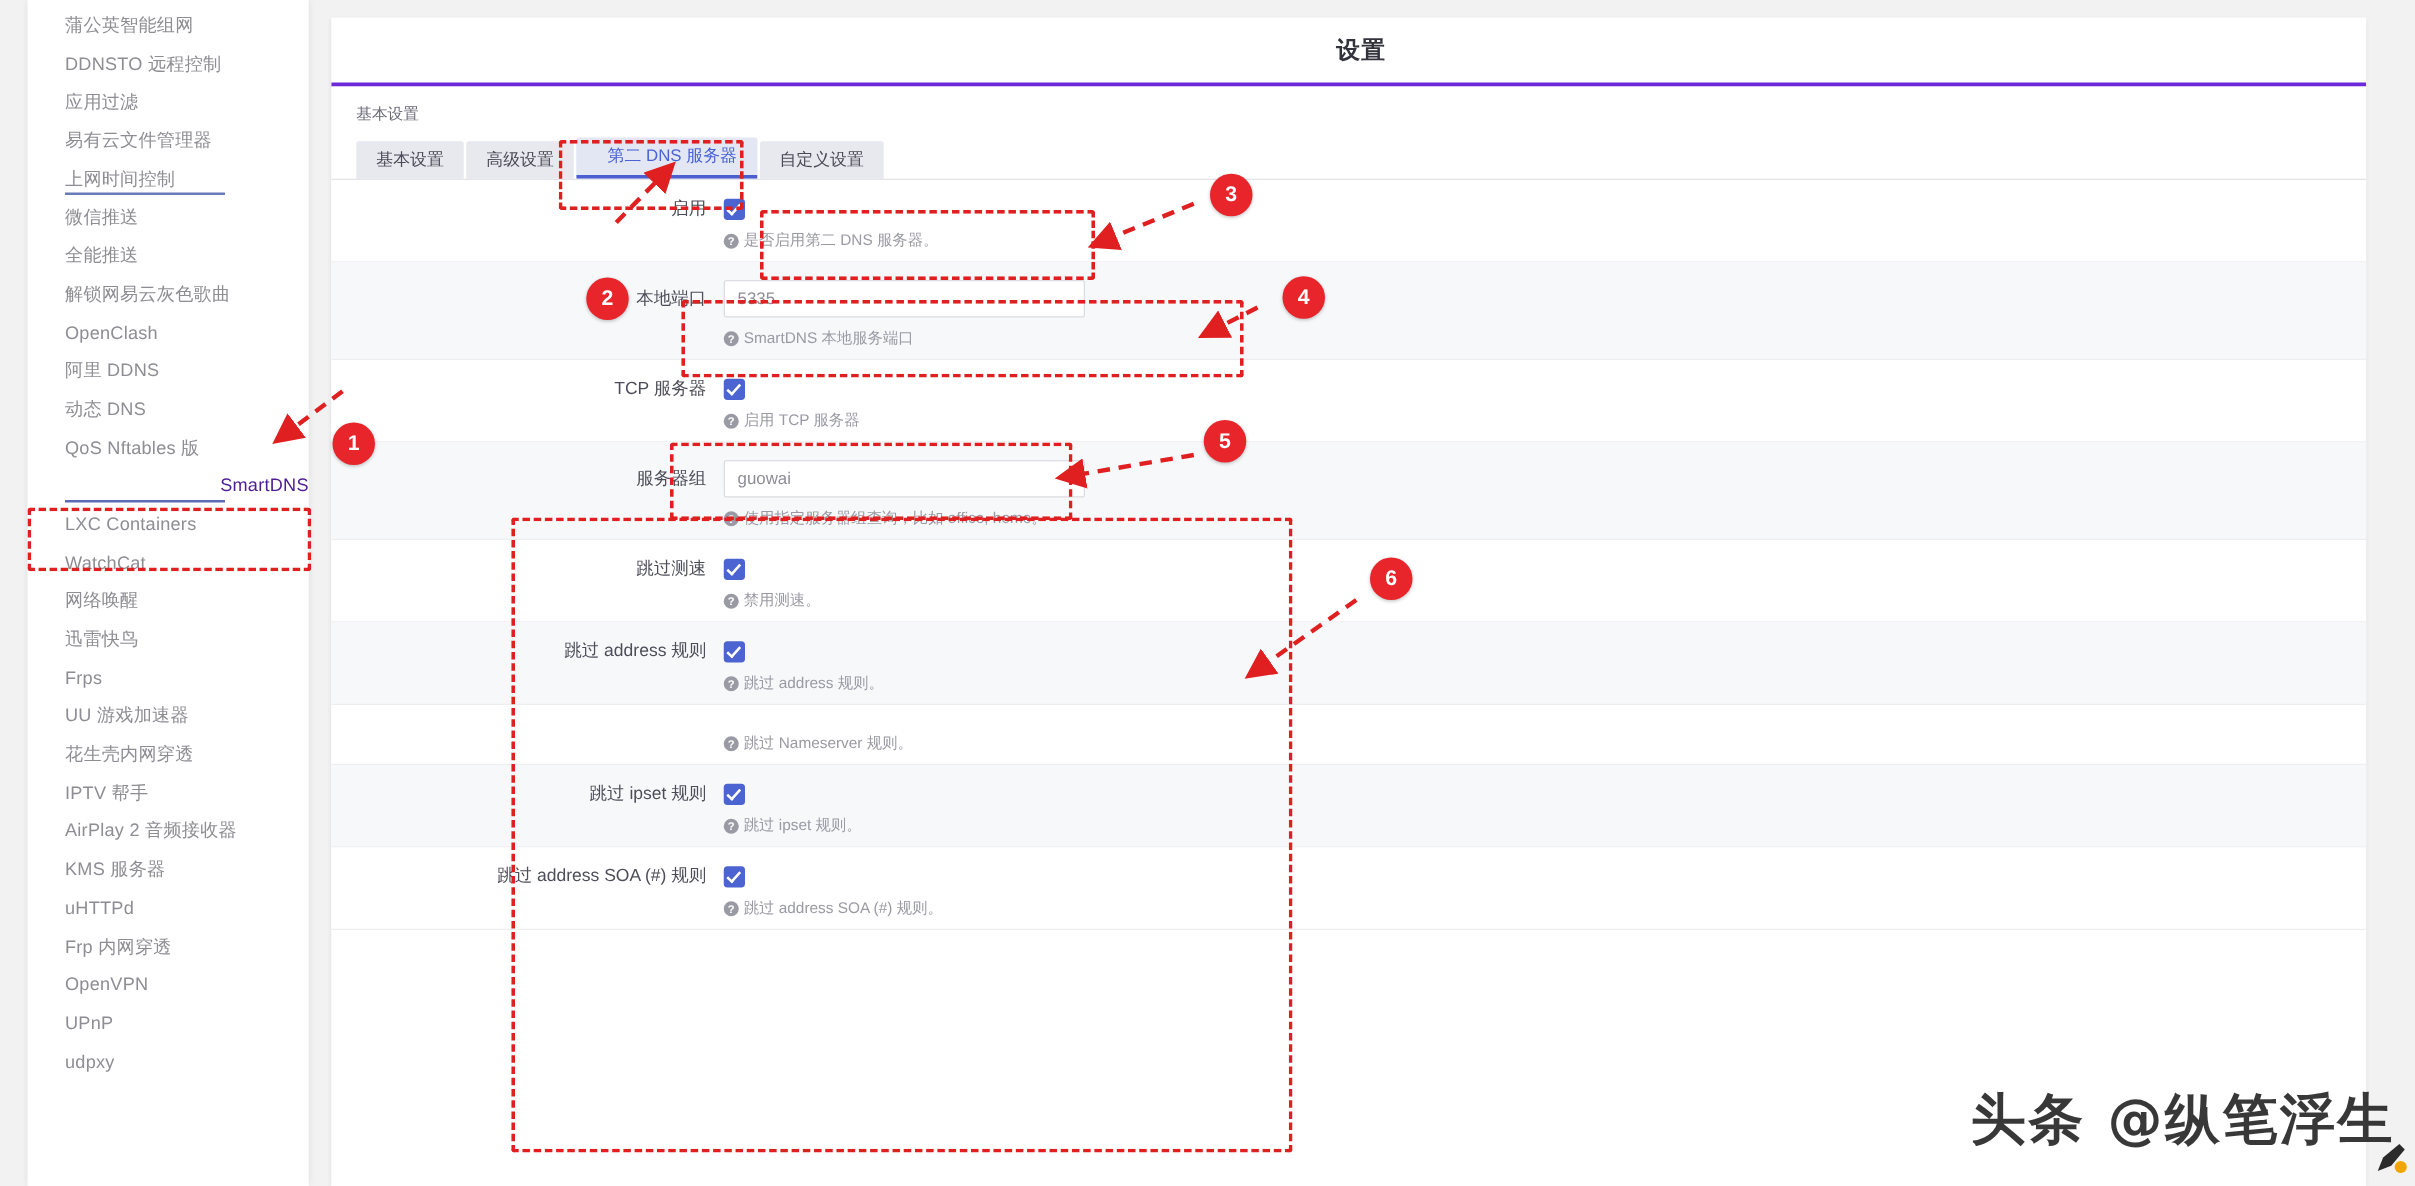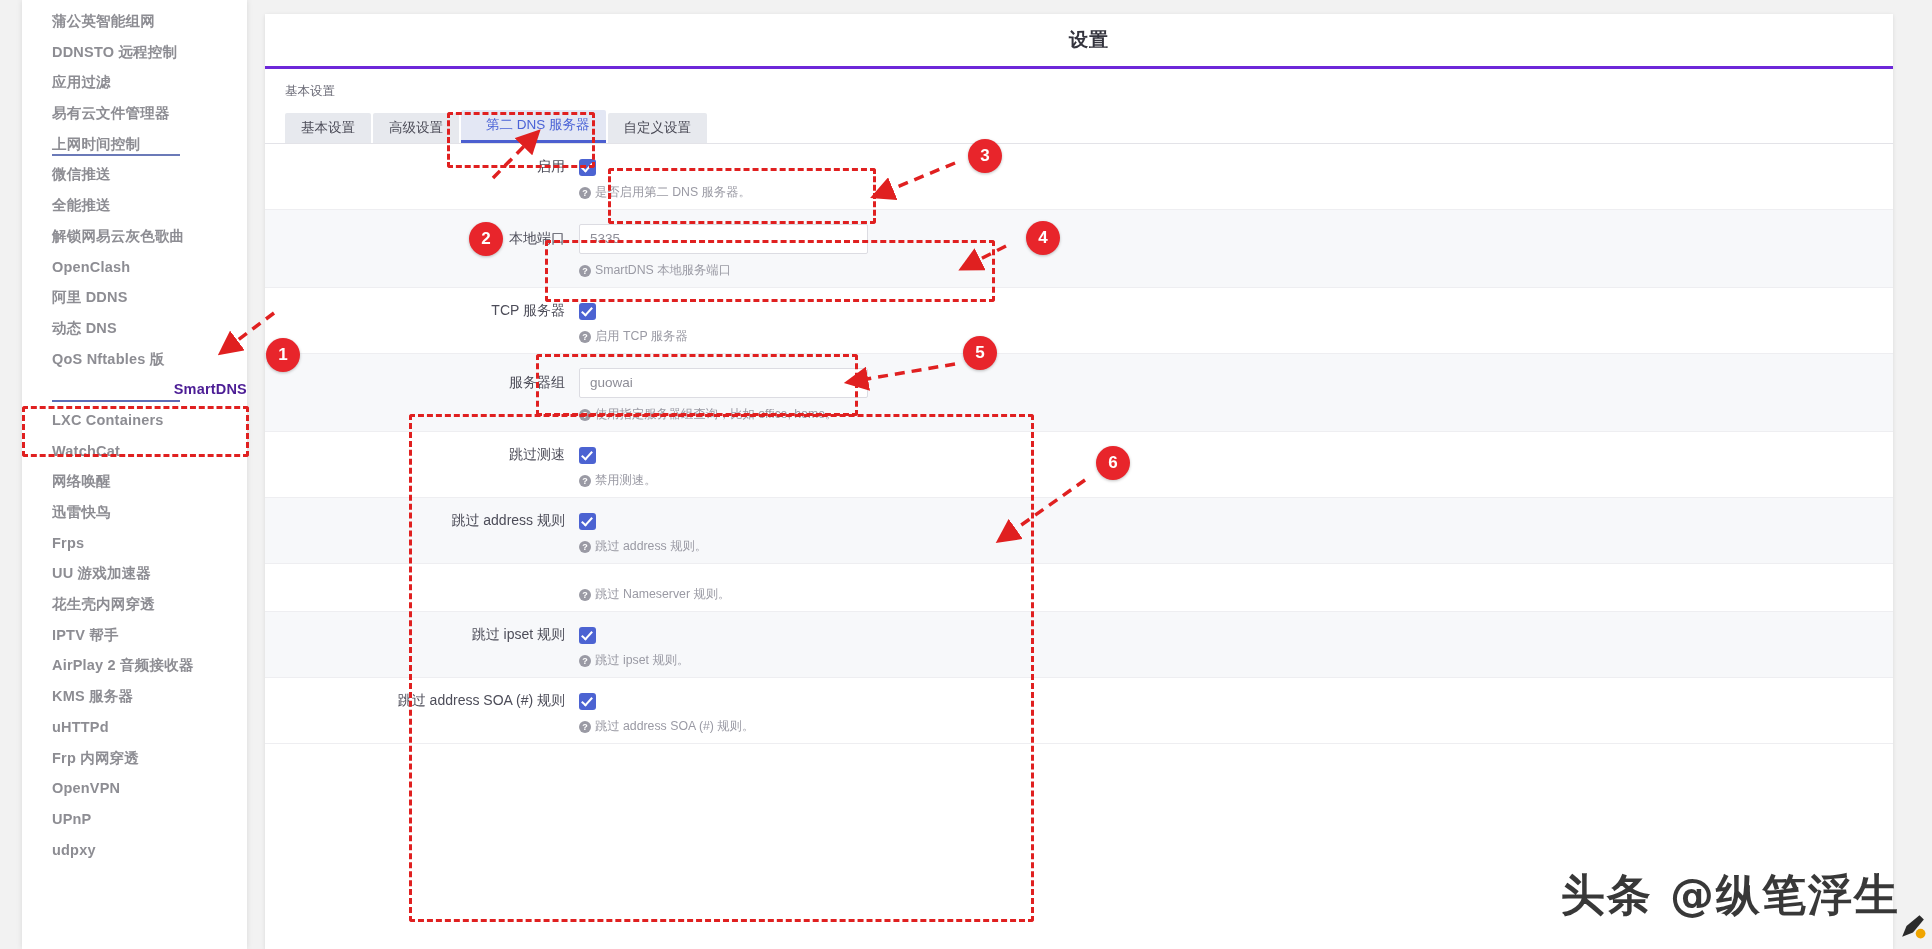--- a/index.html
+++ b/index.html
@@ -12,21 +12,21 @@
   }
   #root{position:absolute;left:0;top:0;width:1932px;height:949px;background:#f2f2f2;}
 
   
   .sidebar{
     position:absolute;left:22px;top:0;width:225px;height:949px;
     background:#ffffff;
     box-shadow:0 0 6px rgba(0,0,0,.10);
     overflow:hidden;
   }
-  .side-list{padding-top:6px;font-weight:bold;}
+  .side-list{padding-top:6px;}
   .side-item{
     height:30.7px;line-height:30.7px;
     padding-left:30px;
     font-size:14.5px;
     color:#8d8d93;
     white-space:nowrap;
     letter-spacing:.2px;
     position:relative;
   }
   .side-item.active{color:#4c1d95;text-align:right;}
@@ -122,21 +122,21 @@
   .badge{
     position:absolute;width:34px;height:34px;border-radius:50%;
     background:#e8252b;color:#fff;font-size:17px;font-weight:bold;
     text-align:center;line-height:34px;
     box-shadow:0 1px 3px rgba(0,0,0,.25);
   }
   .anno-svg{position:absolute;left:0;top:0;width:1932px;height:949px;}
 
   
   .wm{
-    position:absolute;right:32px;bottom:24px;
+    position:absolute;right:16px;bottom:24px;
     font-size:44px;font-weight:bold;color:#1d1d1d;
     letter-spacing:2px;font-family:"DejaVu Sans",sans-serif;
     opacity:.88;white-space:nowrap;
   }
   .wm-pen{
     position:absolute;right:6px;bottom:10px;width:26px;height:26px;
   }
 </style>
 </head>
 <body>

